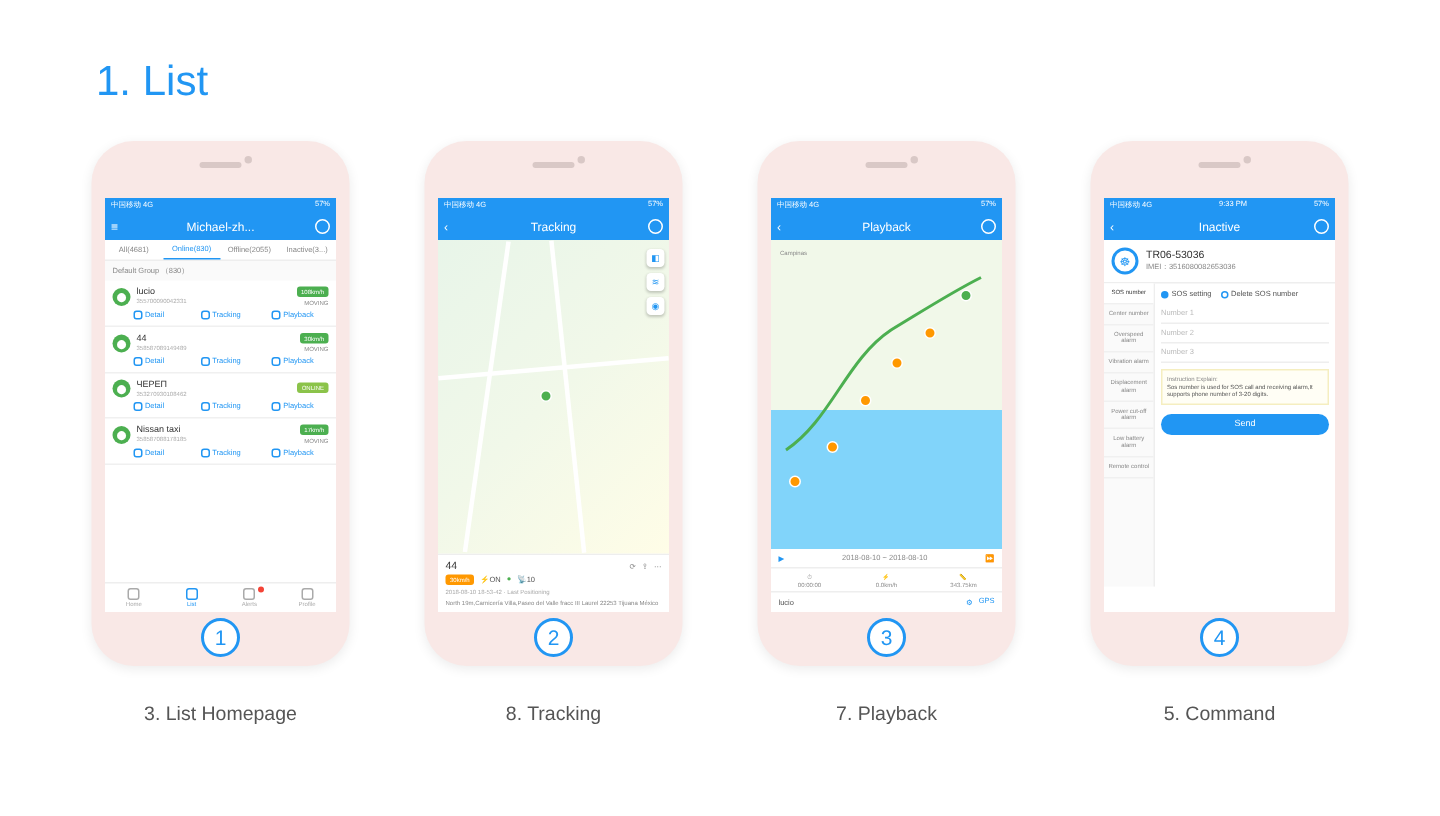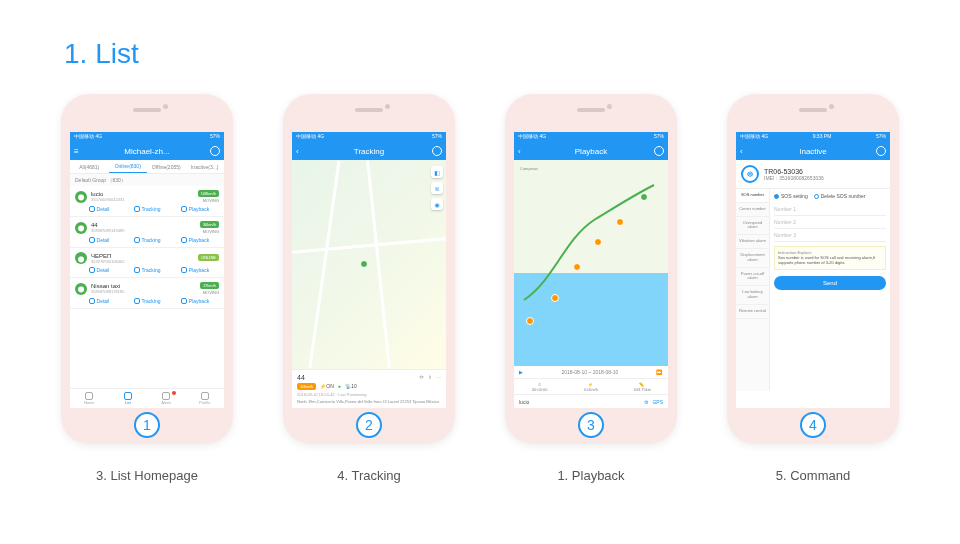--- a/index.html
+++ b/index.html
@@ -259,21 +259,21 @@
             <span>⚡<span>ON</span></span>
             <span style="color:#4caf50">●</span>
             <span>📡<span>10</span></span>
           </div>
           <div class="tr-meta"><span>2018-08-10 18-53-42</span> · <span>Last Positioning</span></div>
           <div class="tr-addr">North 19m,Carnicería Villa,Paseo del Valle fracc III Laurel 22253 Tijuana México</div>
         </div>
       </div>
       <div class="home-btn">2</div>
     </div>
-    <div class="caption">4. Tracking</div>
+    <div class="caption">8. Tracking</div>
   </div>
 
   <div class="phone-wrap">
     <div class="phone">
       <div class="screen" style="display:flex;flex-direction:column;">
         <div class="statusbar">
           <span>中国移动 4G</span>
             <span>57%</span>
         </div>
         <div class="header">
@@ -315,21 +315,21 @@
         <div class="pb-footer">
           <span>lucio</span>
           <span class="r">
             <span>⚙</span>
             <span>GPS</span>
           </span>
         </div>
       </div>
       <div class="home-btn">3</div>
     </div>
-    <div class="caption">1. Playback</div>
+    <div class="caption">7. Playback</div>
   </div>
 
   <div class="phone-wrap">
     <div class="phone">
       <div class="screen" style="display:flex;flex-direction:column;">
         <div class="statusbar">
           <span>中国移动 4G</span>
             <span>9:33 PM</span>
             <span>57%</span>
         </div>

